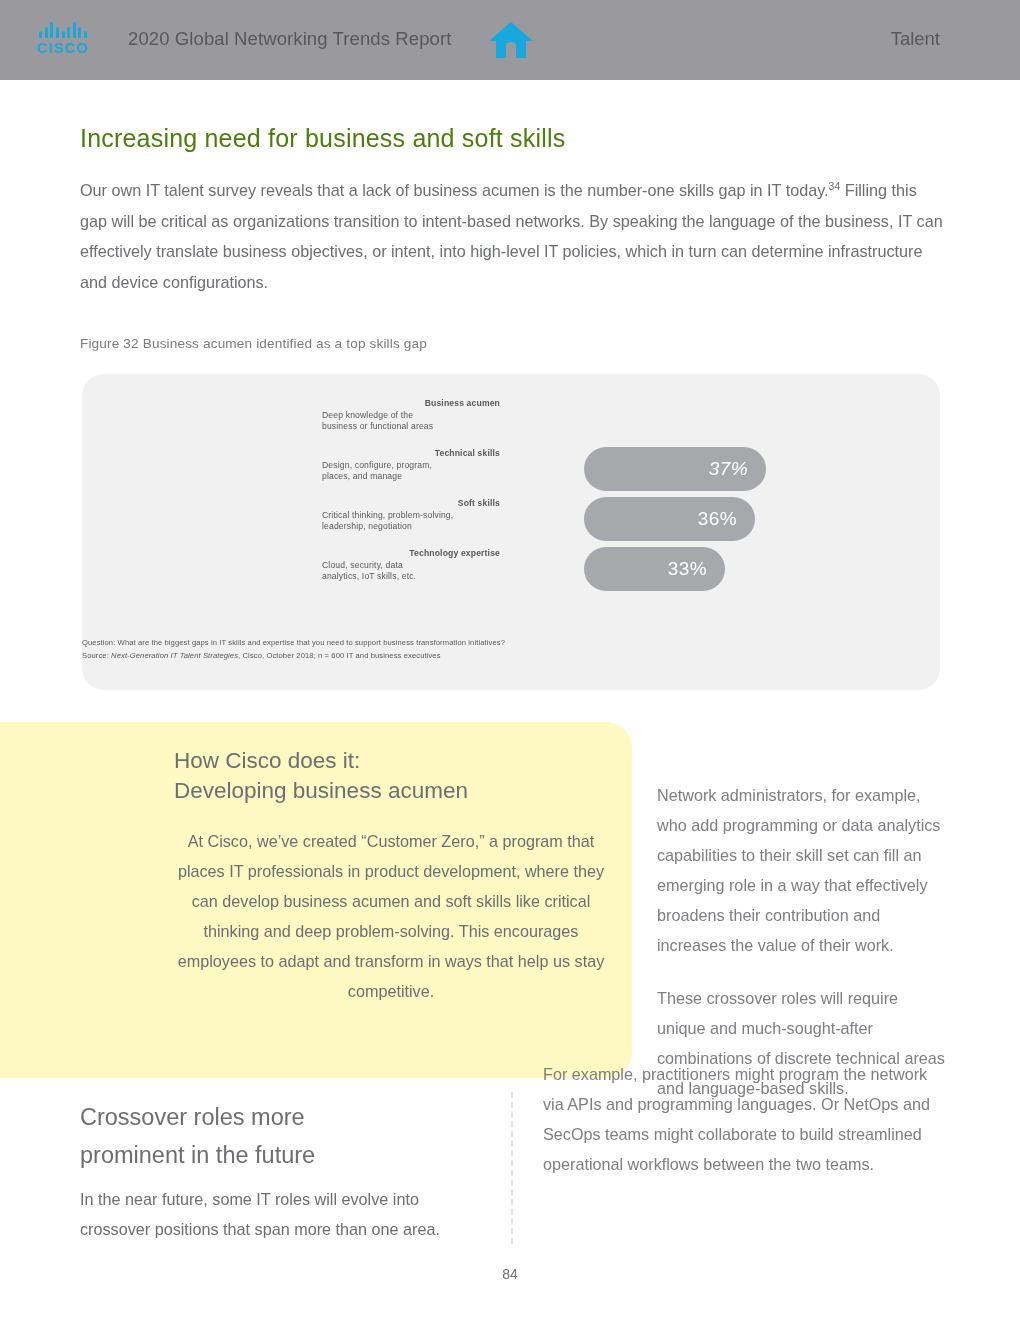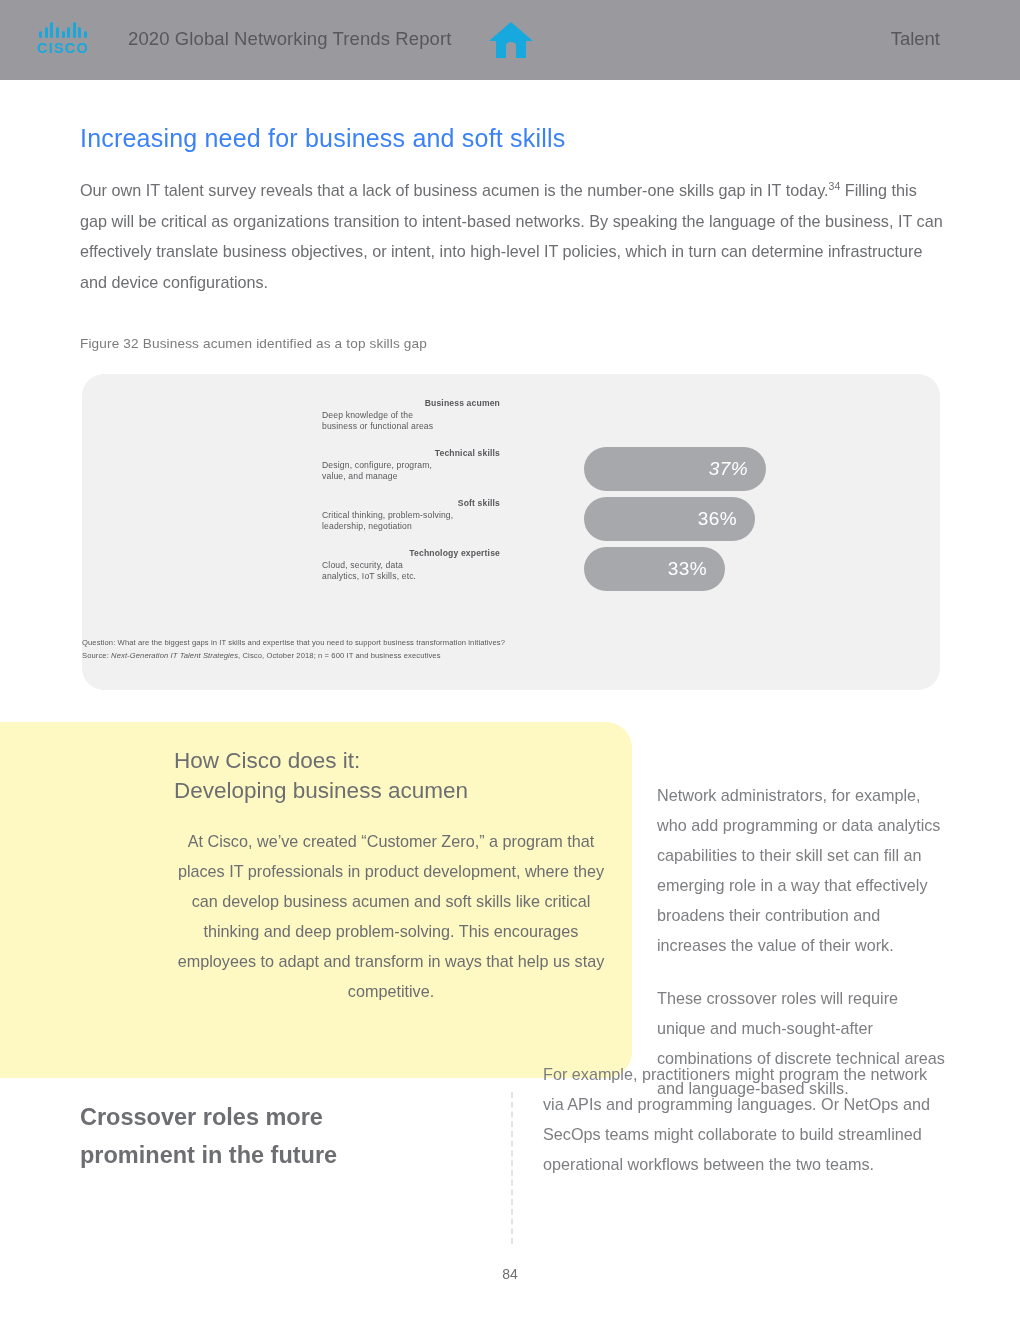--- a/index.html
+++ b/index.html
@@ -40,21 +40,21 @@
   }
   .home-icon { position: absolute; left: 488px; top: 20px; width: 46px; height: 40px; }
   .header-section {
     position: absolute; right: 80px; top: 28px;
     font-size: 18.5px; color: #58585b;
   }
 
   
   .h1 {
     position: absolute; left: 80px; top: 124px;
-    font-size: 25px; color: #3b82f6; font-weight: 400;
+    font-size: 25px; color: #4d7c0f; font-weight: 400;
     letter-spacing: .2px;
   }
   .intro {
     position: absolute; left: 80px; top: 175px; width: 866px;
     font-size: 16.2px; line-height: 30.5px; color: #6d6e71;
   }
   .intro sup { font-size: 10.5px; vertical-align: super; line-height: 0; }
 
   .fig-caption {
     position: absolute; left: 80px; top: 336px;
@@ -114,21 +114,21 @@
   
   .right-col {
     position: absolute; left: 657px; top: 748px; width: 290px;
     font-size: 16.2px; line-height: 30px; color: #7d7e81; margin-top: 32px;
   }
   .right-col p + p { margin-top: 23px; }
 
   
   .h2 {
     position: absolute; left: 80px; top: 1098px; width: 400px;
-    font-size: 23.5px; line-height: 38px; color: #6d6e71; font-weight: 700;
+    font-size: 23.5px; line-height: 38px; color: #6d6e71; font-weight: 400;
   }
   .bottom-left {
     position: absolute; left: 80px; top: 1184px; width: 400px;
     font-size: 16.2px; line-height: 30px; color: #6d6e71;
   }
   .divider {
     position: absolute; left: 511px; top: 1092px;
     width: 0; height: 152px;
     border-left: 2px dashed #e3e3e4;
   }
@@ -190,21 +190,21 @@
           <b>Business acumen</b>
           <span>Deep knowledge of the</span><br>
           <span>business or functional areas</span>
         </div>
       </div>
 
       <div class="chart-row">
         <div class="row-label">
           <b>Technical skills</b>
           <span>Design, configure, program,</span><br>
-          <span>value, and manage</span>
+          <span>places, and manage</span>
         </div>
         <div class="bar" style="width:182px; top:-1px;font-style:italic;">
           <span>37%</span>
         </div>
       </div>
 
       <div class="chart-row">
         <div class="row-label">
           <b>Soft skills</b>
           <span>Critical thinking, problem-solving,</span><br>
@@ -245,20 +245,21 @@
   <div class="right-col">
     <p>Network administrators, for example, who add programming or data analytics capabilities to their skill set can fill an emerging role in a way that effectively broadens their contribution and increases the value of their work.</p>
     <p>These crossover roles will require unique and much-sought-after combinations of discrete technical areas and language-based skills.</p>
   </div>
 
   <h2 class="h2">
     <span>Crossover roles more</span><br>
     <span>prominent in the future</span>
   </h2>
 
+  <p class="bottom-left">In the near future, some IT roles will evolve into crossover positions that span more than one area.</p>
 
   <div class="divider"></div>
 
   <p class="bottom-right">For example, practitioners might program the network via APIs and programming languages. Or NetOps and SecOps teams might collaborate to build streamlined operational workflows between the two teams.</p>
 
   <div class="page-number">84</div>
 
 </div>
 
 </body></html>

